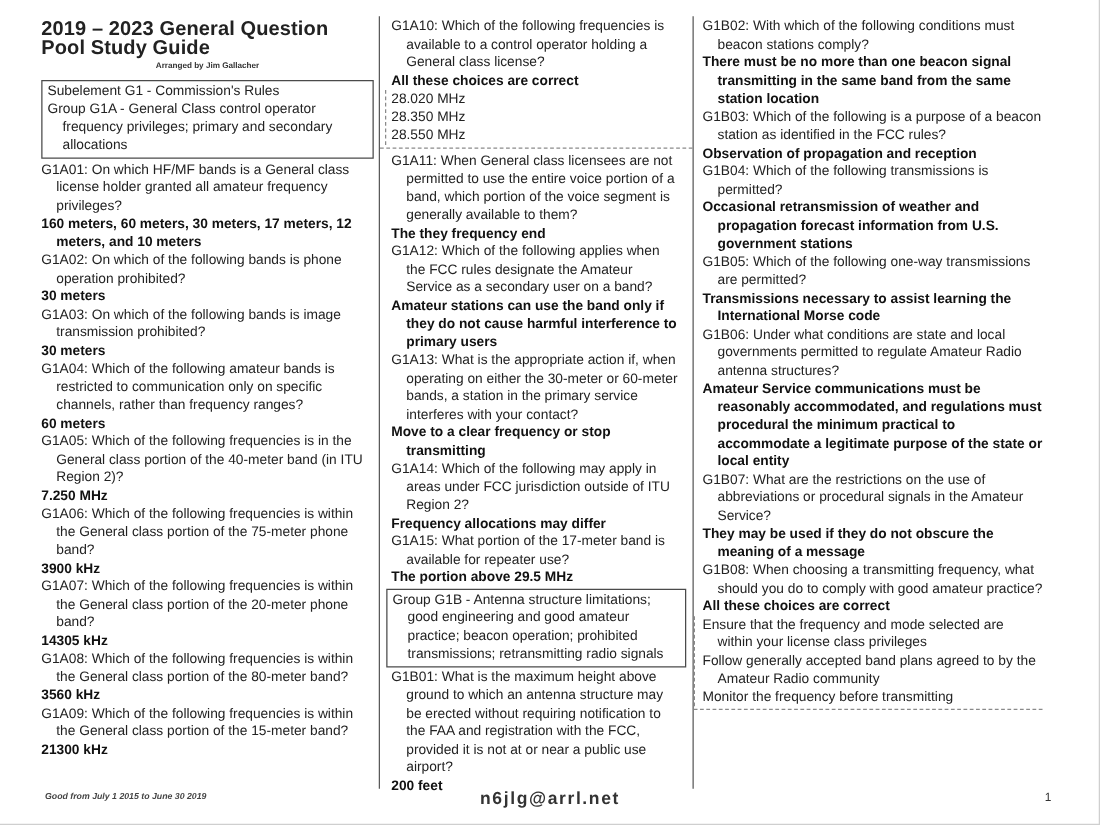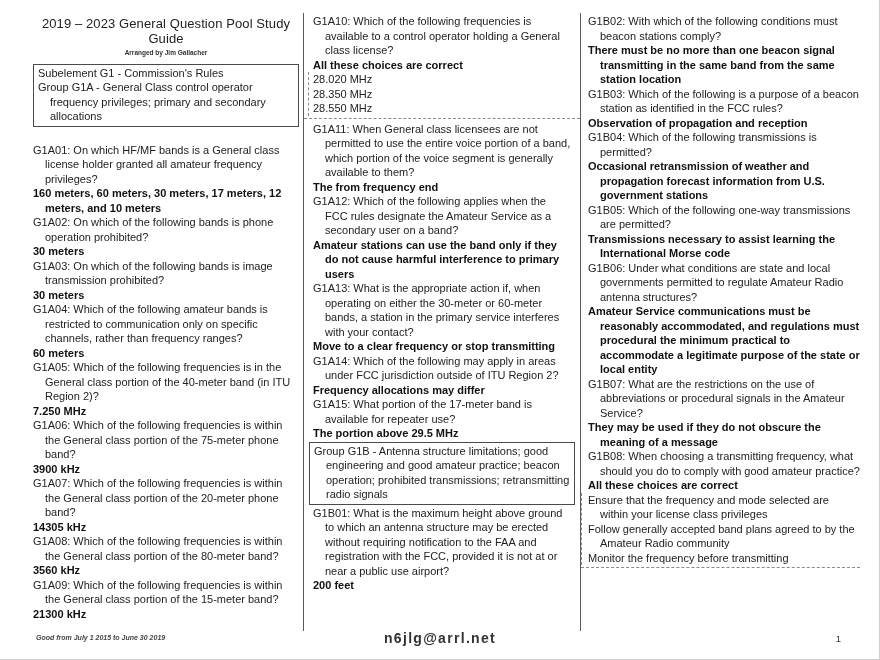--- a/index.html
+++ b/index.html
@@ -19,37 +19,37 @@
     background:#fff;
   }
   .colwrap {
     position:absolute; top:13px; left:33px;
     display:flex; align-items:stretch;
     height:618px;
   }
   .col { position:relative; }
   .col1 { width:270px; padding-right:4px; }
   .col2 {
-    width:278px;
+    width:252px;
     border-left:1px solid #5a5a5a;
     border-right:1px solid #5a5a5a;
     padding:1px 9px 0 9px;
   }
   .col3 { width:281px; padding:1px 2px 0 7px; }
 
-  .title   { font-weight:normal; font-size:13px; text-align:center; margin:4px 0 0 0; letter-spacing:0.1px; }
+  .title   { font-weight:bold; font-size:16px; text-align:left; margin:4px 0 0 0; letter-spacing:0.1px; }
   .subtitle{ font-weight:bold; font-size:6.5px; text-align:center; margin:0 0 3px 0; color:#333; }
 
   .q  { text-indent:-12px; padding-left:12px; }
   .a  { font-weight:bold; text-indent:-12px; padding-left:12px; color:#111; }
 
   .gbox {
     border:1px solid #4a4a4a;
     padding:1px 4px 2px 4px;
-    margin:0 0 16px 0;
+    margin:0 0 2px 0;
   }
   .col2 .gbox { margin:1px -4px 1px -4px; }
 
   .choices {
     border-left:1px dashed #8a8a8a;
     margin-left:-5px;
     padding-left:4px;
   }
   .choice { text-indent:-12px; padding-left:12px; }
   .dashed-rule {
@@ -110,21 +110,21 @@
     <div class="col col2">
       <div class="q">G1A10: Which of the following frequencies is available to a control operator holding a General class license?</div>
       <div class="a">All these choices are correct</div>
       <div class="choices">
         <div class="choice">28.020 MHz</div>
         <div class="choice">28.350 MHz</div>
         <div class="choice">28.550 MHz</div>
       </div>
       <div class="dashed-rule"></div>
       <div class="q">G1A11: When General class licensees are not permitted to use the entire voice portion of a band, which portion of the voice segment is generally available to them?</div>
-      <div class="a">The from frequency end</div>
+      <div class="a">The they frequency end</div>
       <div class="q">G1A12: Which of the following applies when the FCC rules designate the Amateur Service as a secondary user on a band?</div>
       <div class="a">Amateur stations can use the band only if they do not cause harmful interference to primary users</div>
       <div class="q">G1A13: What is the appropriate action if, when operating on either the 30-meter or 60-meter bands, a station in the primary service interferes with your contact?</div>
       <div class="a">Move to a clear frequency or stop transmitting</div>
       <div class="q">G1A14: Which of the following may apply in areas under FCC jurisdiction outside of ITU Region 2?</div>
       <div class="a">Frequency allocations may differ</div>
       <div class="q">G1A15: What portion of the 17-meter band is available for repeater use?</div>
       <div class="a">The portion above 29.5 MHz</div>
       <div class="gbox">
         <div class="q">Group G1B - Antenna structure limitations; good engineering and good amateur practice; beacon operation; prohibited transmissions; retransmitting radio signals</div>

